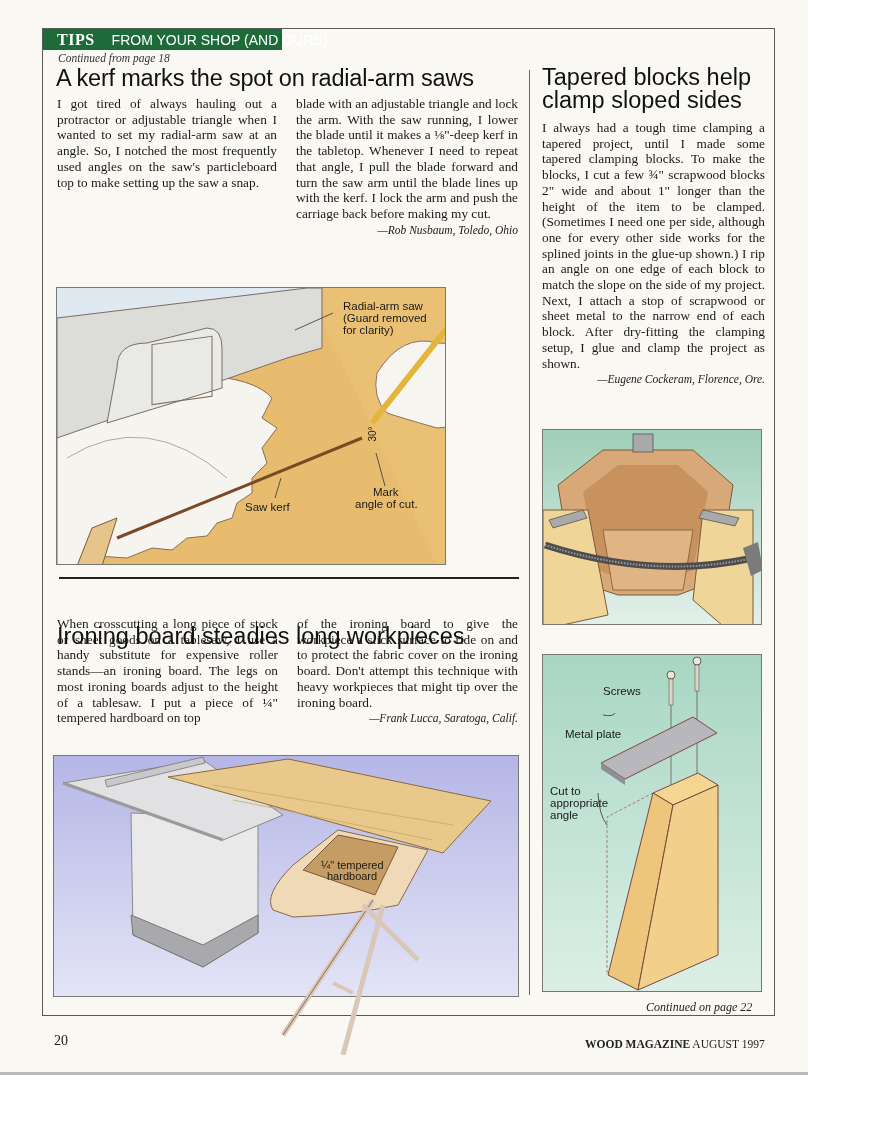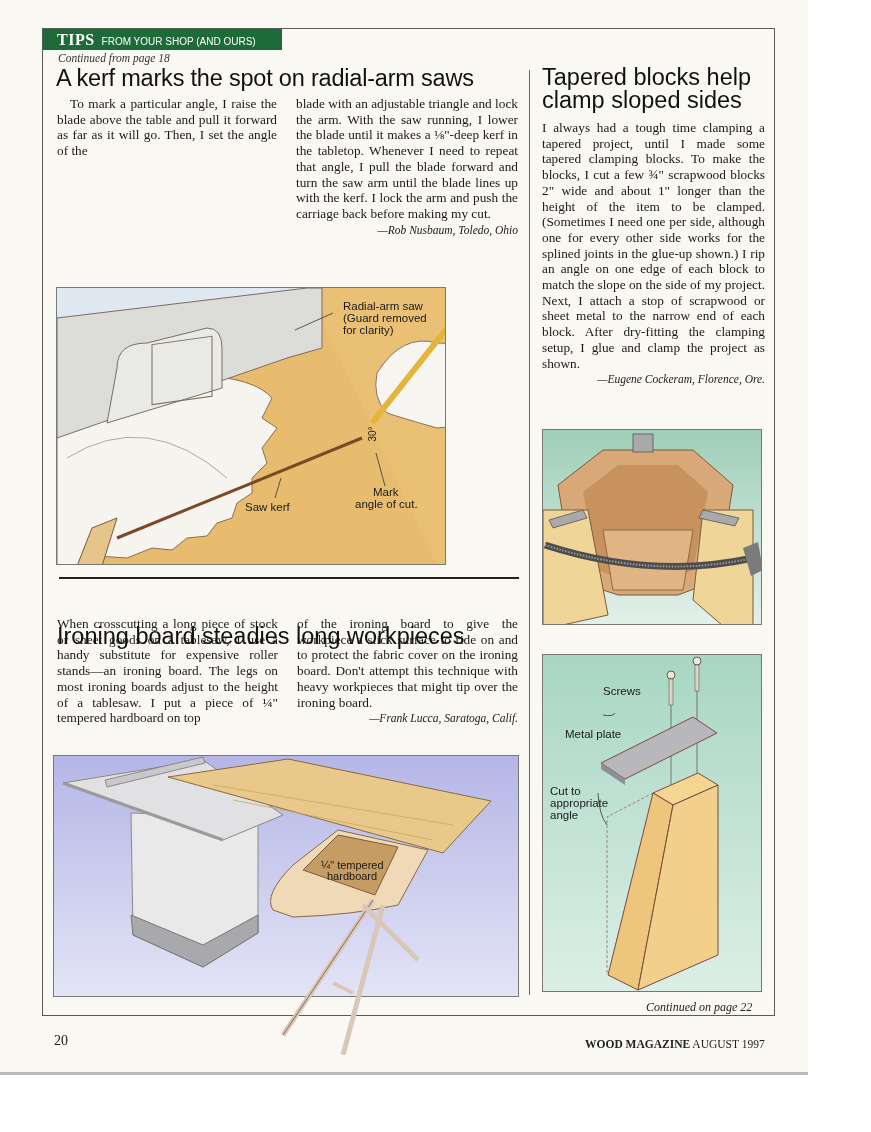--- a/index.html
+++ b/index.html
@@ -6,21 +6,21 @@
     html, body { width: 871px; height: 1132px; background: #ffffff; overflow: hidden; }
     body { position: relative; font-family: "Liberation Serif", "DejaVu Serif", serif; color: #1a1a1a; }
 
     .page { position: absolute; left: 0; top: 0; width: 808px; height: 1074px; background: #faf8f2; }
     .page-shadow { position: absolute; left: 0; top: 1072px; width: 808px; height: 3px; background: #b9b9b9; }
 
     .frame { position: absolute; left: 42px; top: 28px; width: 733px; height: 988px; border: 1px solid #5a5a5a; }
 
     .tips-banner { position: absolute; left: 43px; top: 29px; width: 239px; height: 21px; background: #1e6b3a; color: #fff; padding: 2px 0 0 14px; white-space: nowrap; }
     .tips-banner .tips-word { font-family: "Liberation Serif", serif; font-weight: bold; font-size: 16px; letter-spacing: 0.5px; }
-    .tips-banner .tips-rest { font-family: "Liberation Sans", sans-serif; font-size: 10px; margin-left: 3px; }
+    .tips-banner .tips-rest { font-family: "Liberation Sans", sans-serif; font-size: 14px; margin-left: 13px; }
 
     .cont-from { position: absolute; left: 58px; top: 52px; font-style: italic; font-size: 11.5px; color: #333; }
 
     .headline { font-family: "Liberation Sans", sans-serif; font-weight: normal; color: #111; line-height: 1.0; }
     .h1 { position: absolute; left: 56px; top: 67px; font-size: 23.5px; letter-spacing: -0.2px; white-space: nowrap; }
     .h2 { position: absolute; left: 542px; top: 66px; font-size: 23.5px; width: 240px; line-height: 23px; }
     .h3 { position: absolute; left: 57px; top: 591px; font-size: 23.5px; white-space: nowrap; margin-top: 34px; }
 
     .body-col { position: absolute; font-size: 13.3px; line-height: 15.7px; text-align: justify; color: #1a1a1a; }
     .body-col p { text-indent: 0; }
@@ -58,21 +58,21 @@
 <div class="frame"></div>
 
 <div class="tips-banner">
   <span class="tips-word">TIPS</span>
   <span class="tips-rest">FROM YOUR SHOP (AND OURS)</span>
 </div>
 <div class="cont-from">Continued from page 18</div>
 
 <h1 class="headline h1">A kerf marks the spot on radial-arm saws</h1>
 <div class="body-col c1">
-  <p class="indent">To mark a particular angle, I raise the blade above the table and pull it forward as far as it will go. Then, I set the angle of the</p>
+  <p>I got tired of always hauling out a protractor or adjustable triangle when I wanted to set my radial-arm saw at an angle. So, I notched the most frequently used angles on the saw's particleboard top to make setting up the saw a snap.</p>
 </div>
 <div class="body-col c2">
   <p>blade with an adjustable triangle and lock the arm. With the saw running, I lower the blade until it makes a ⅛"-deep kerf in the tabletop. Whenever I need to repeat that angle, I pull the blade forward and turn the saw arm until the blade lines up with the kerf. I lock the arm and push the carriage back before making my cut.</p>
   <span class="byline">—Rob Nusbaum, Toledo, Ohio</span>
 </div>
 
 <div class="illus ill1">
   <svg width="464" height="278" viewBox="0 0 464 278">
     <rect width="464" height="278" fill="#dfe9f1"></rect>
     <polygon points="0,60 250,0 440,0 420,278 0,278" fill="#e8bc6e"></polygon>

